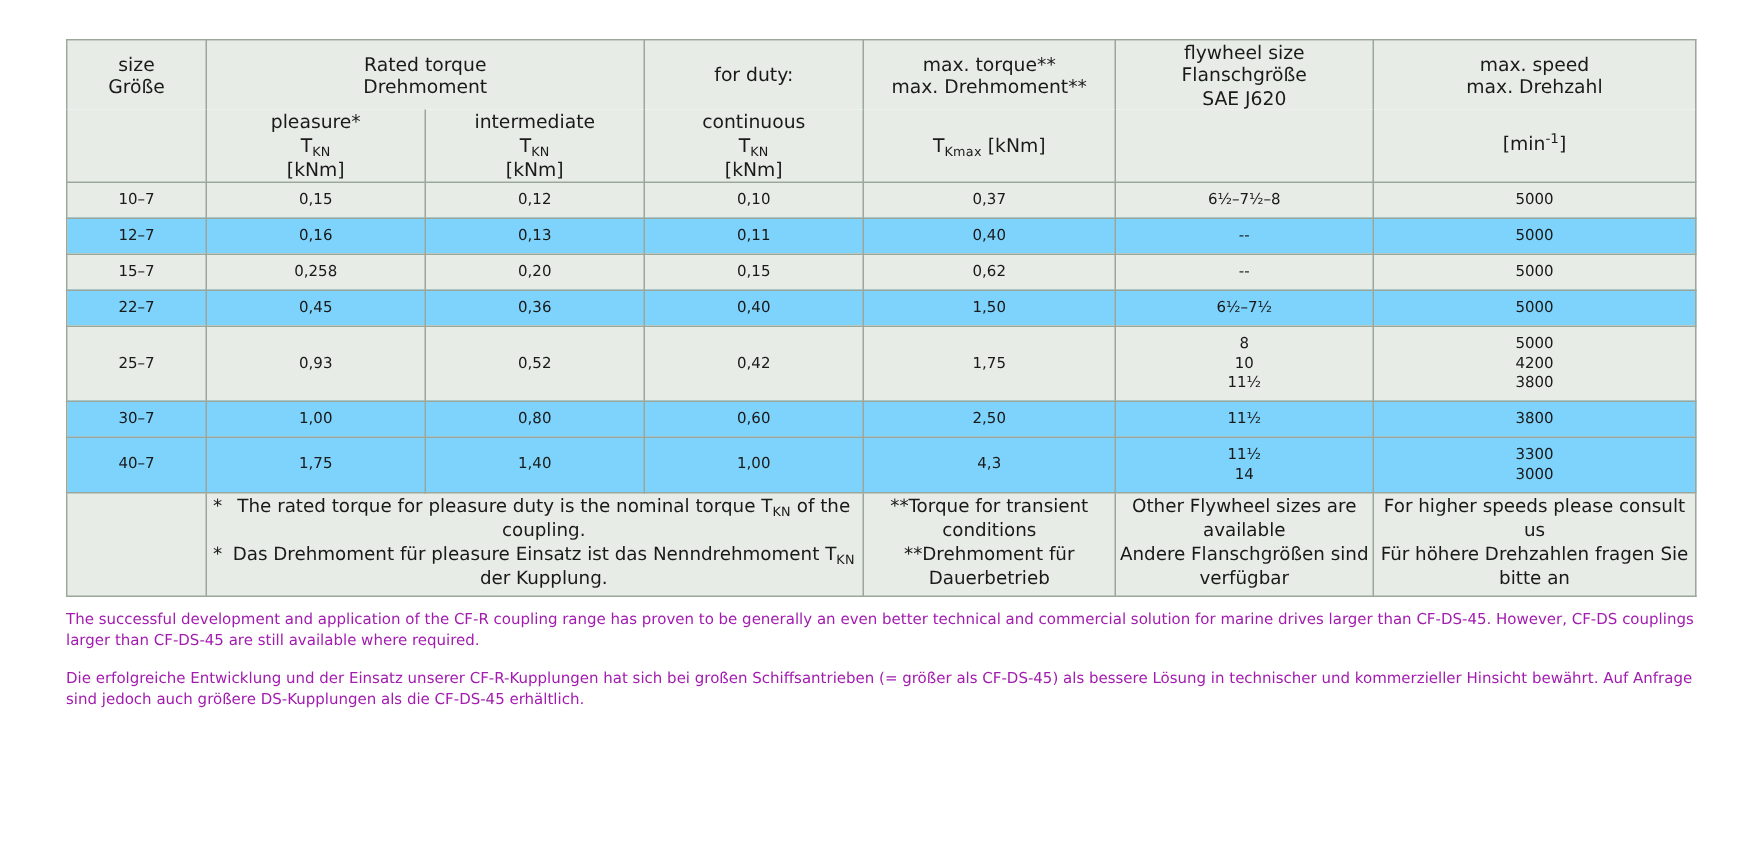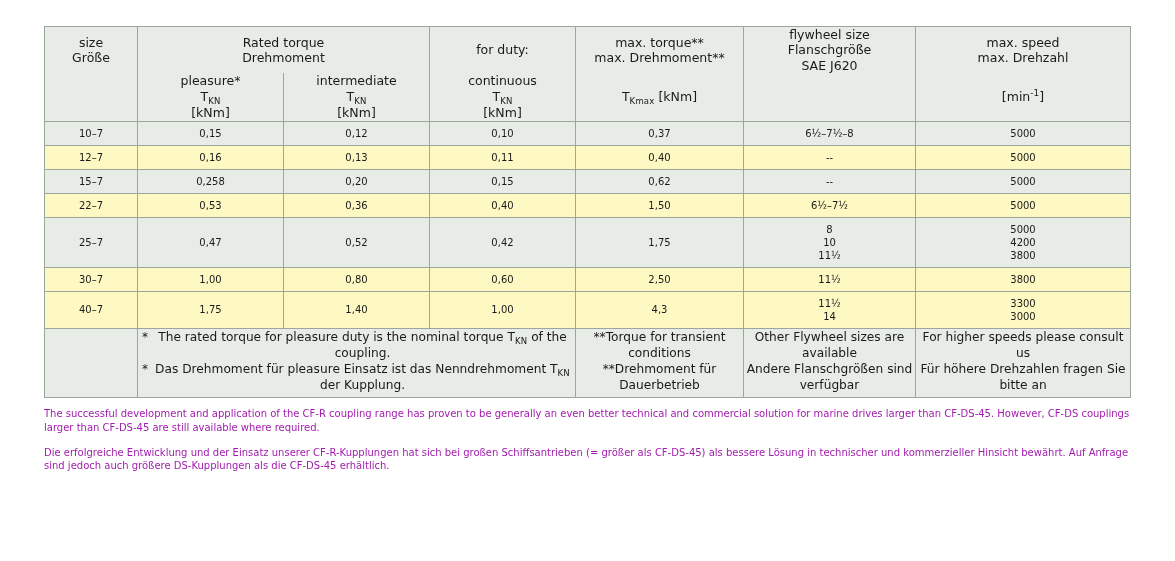--- a/index.html
+++ b/index.html
@@ -58,21 +58,21 @@
     font-size: 9px;
     vertical-align: baseline;
     position: relative;
     top: -5px;
   }
   tr.data td {
     padding: 5px 4px;
     line-height: 1.30;
     font-size: 10px;
   }
-  tr.data.alt td { background: #fef9c3; }
+  tr.data.alt td { background: #7dd3fc; }
   tr.data.tall td { padding: 5px 4px; }
   .multi { white-space: pre-line; line-height: 1.30; }
   .notes td {
     text-align: left;
     vertical-align: top;
     padding: 8px 7px 9px 7px;
     line-height: 1.32;
     font-size: 12.2px;
     background: #e7ece6;
   }
@@ -190,30 +190,30 @@
         <td>15–7</td>
         <td>0,258</td>
         <td>0,20</td>
         <td>0,15</td>
         <td>0,62</td>
         <td class="multi">--</td>
         <td class="multi">5000</td>
       </tr>
       <tr class="data alt">
         <td>22–7</td>
-        <td>0,53</td>
+        <td>0,45</td>
         <td>0,36</td>
         <td>0,40</td>
         <td>1,50</td>
         <td class="multi">6½–7½</td>
         <td class="multi">5000</td>
       </tr>
       <tr class="data tall">
         <td>25–7</td>
-        <td>0,47</td>
+        <td>0,93</td>
         <td>0,52</td>
         <td>0,42</td>
         <td>1,75</td>
         <td class="multi">8
 10
 11½</td>
         <td class="multi">5000
 4200
 3800</td>
       </tr>

